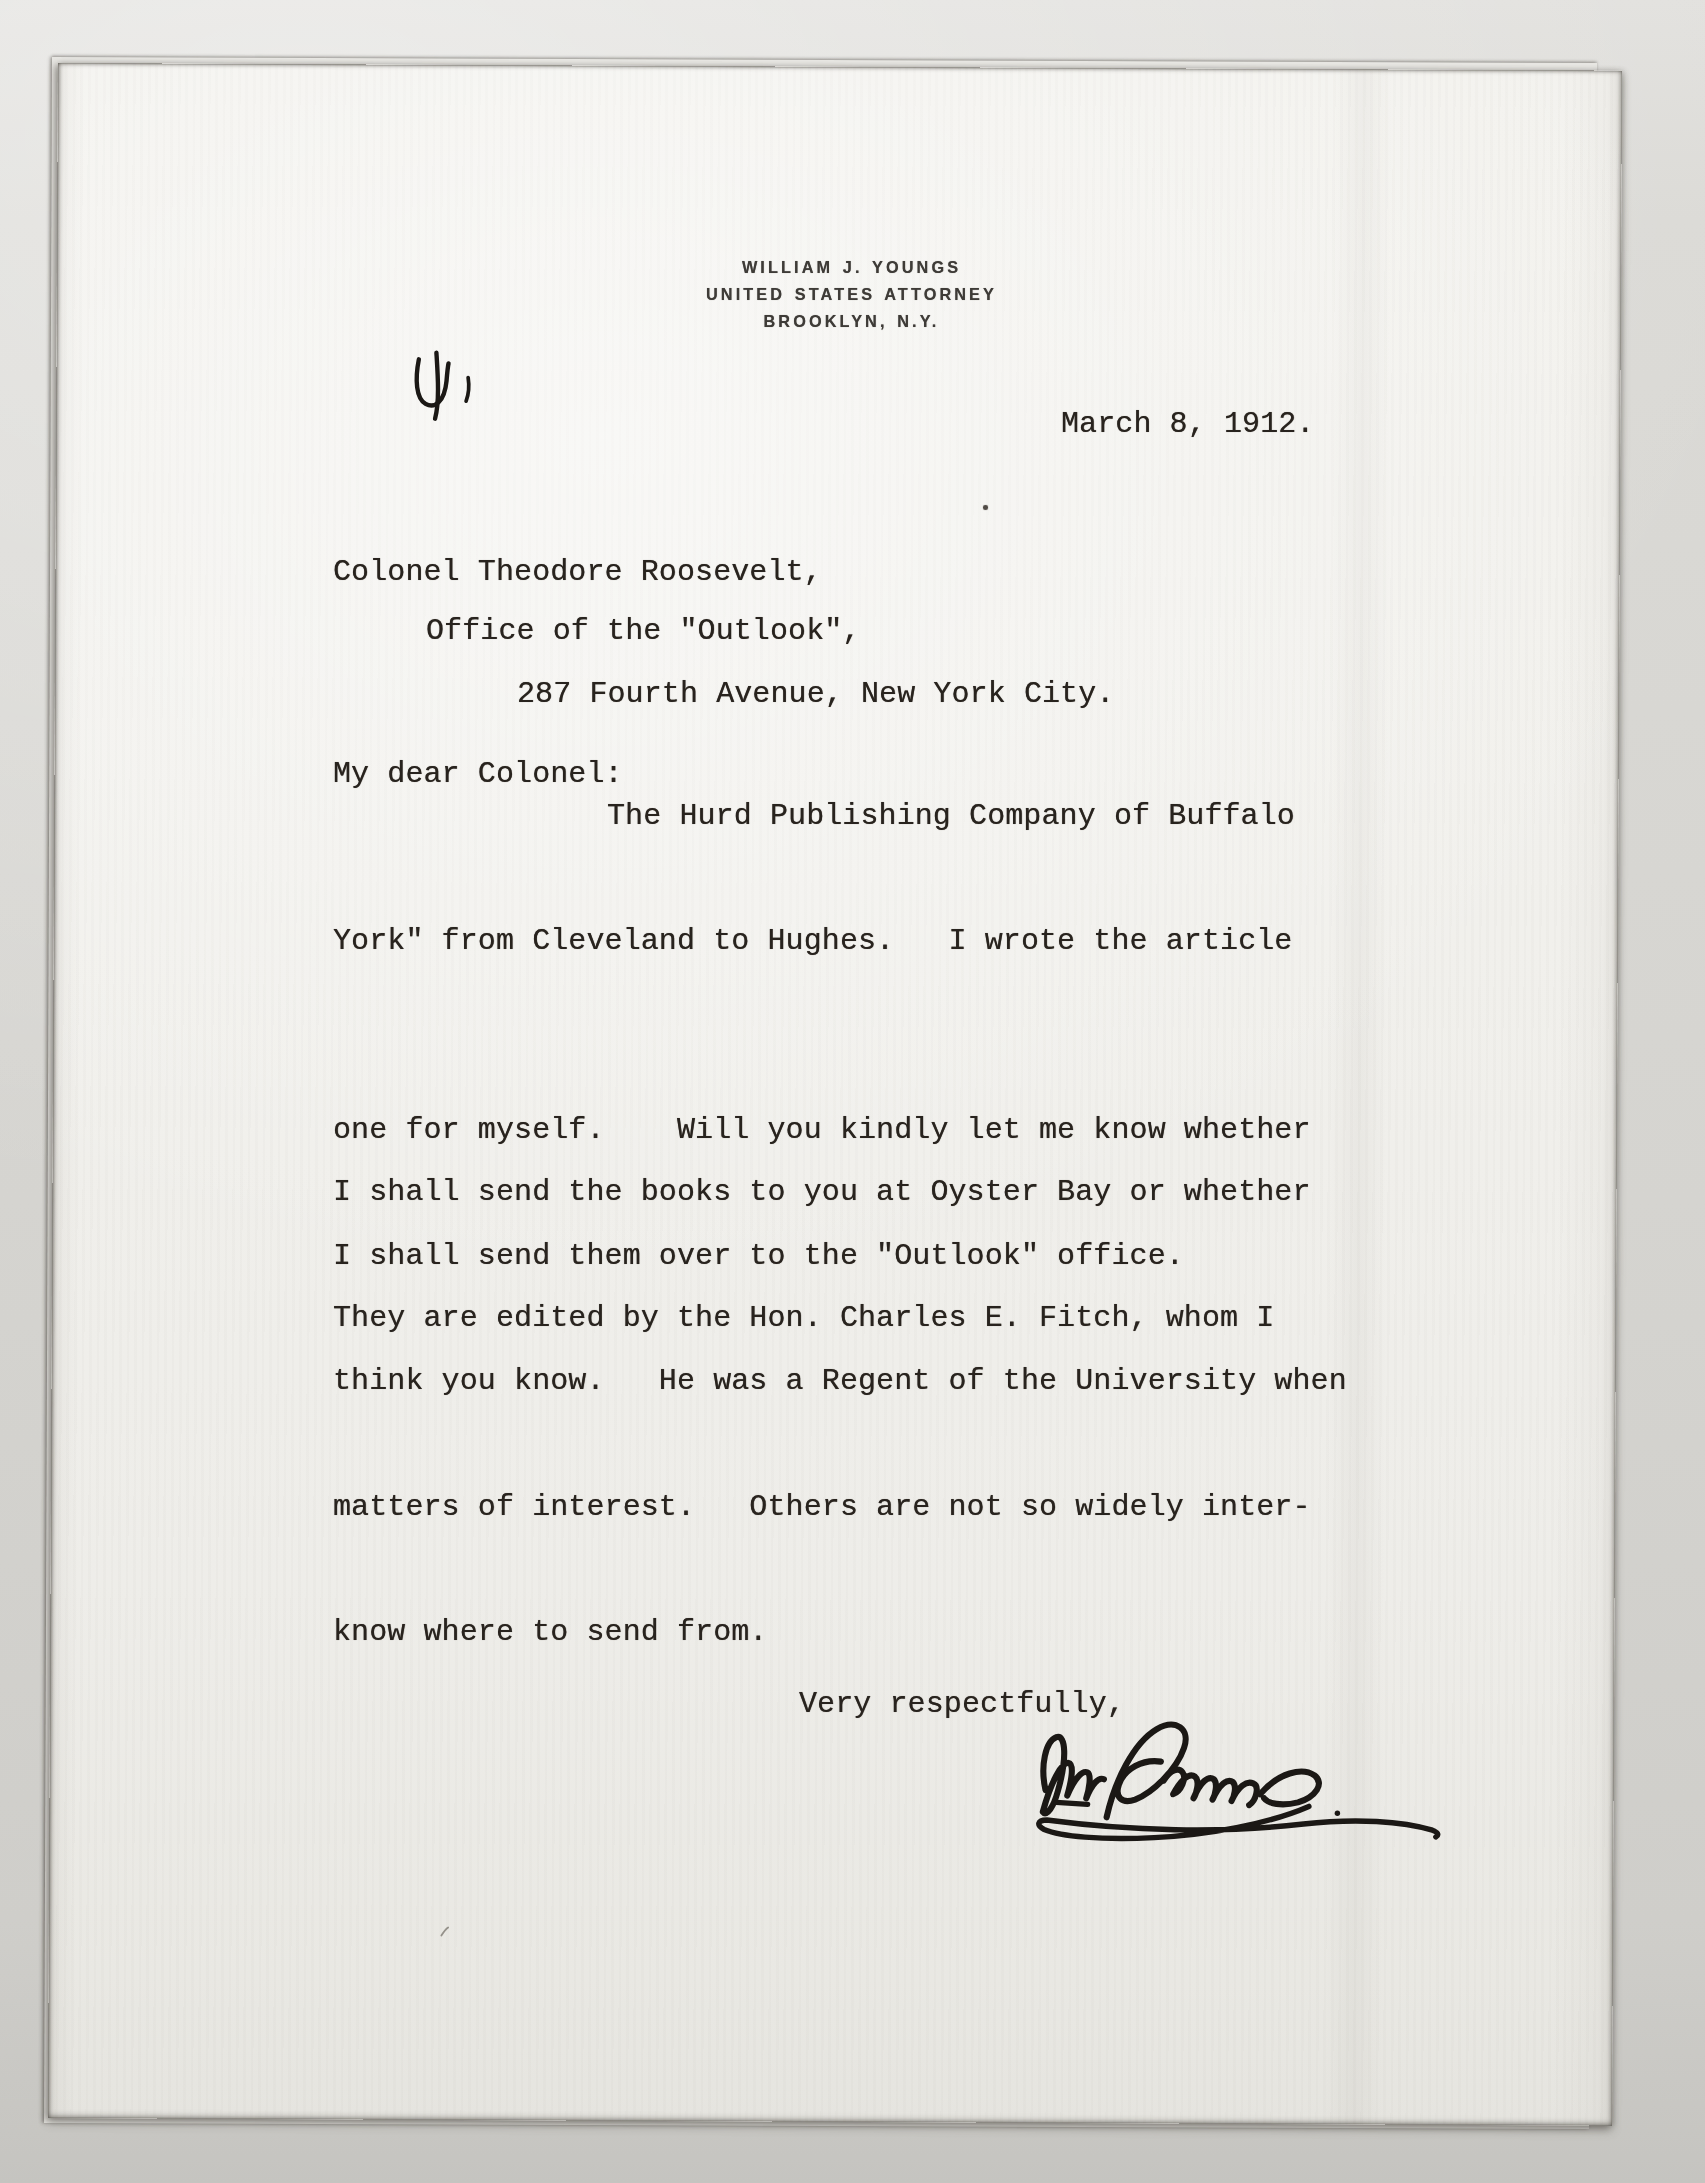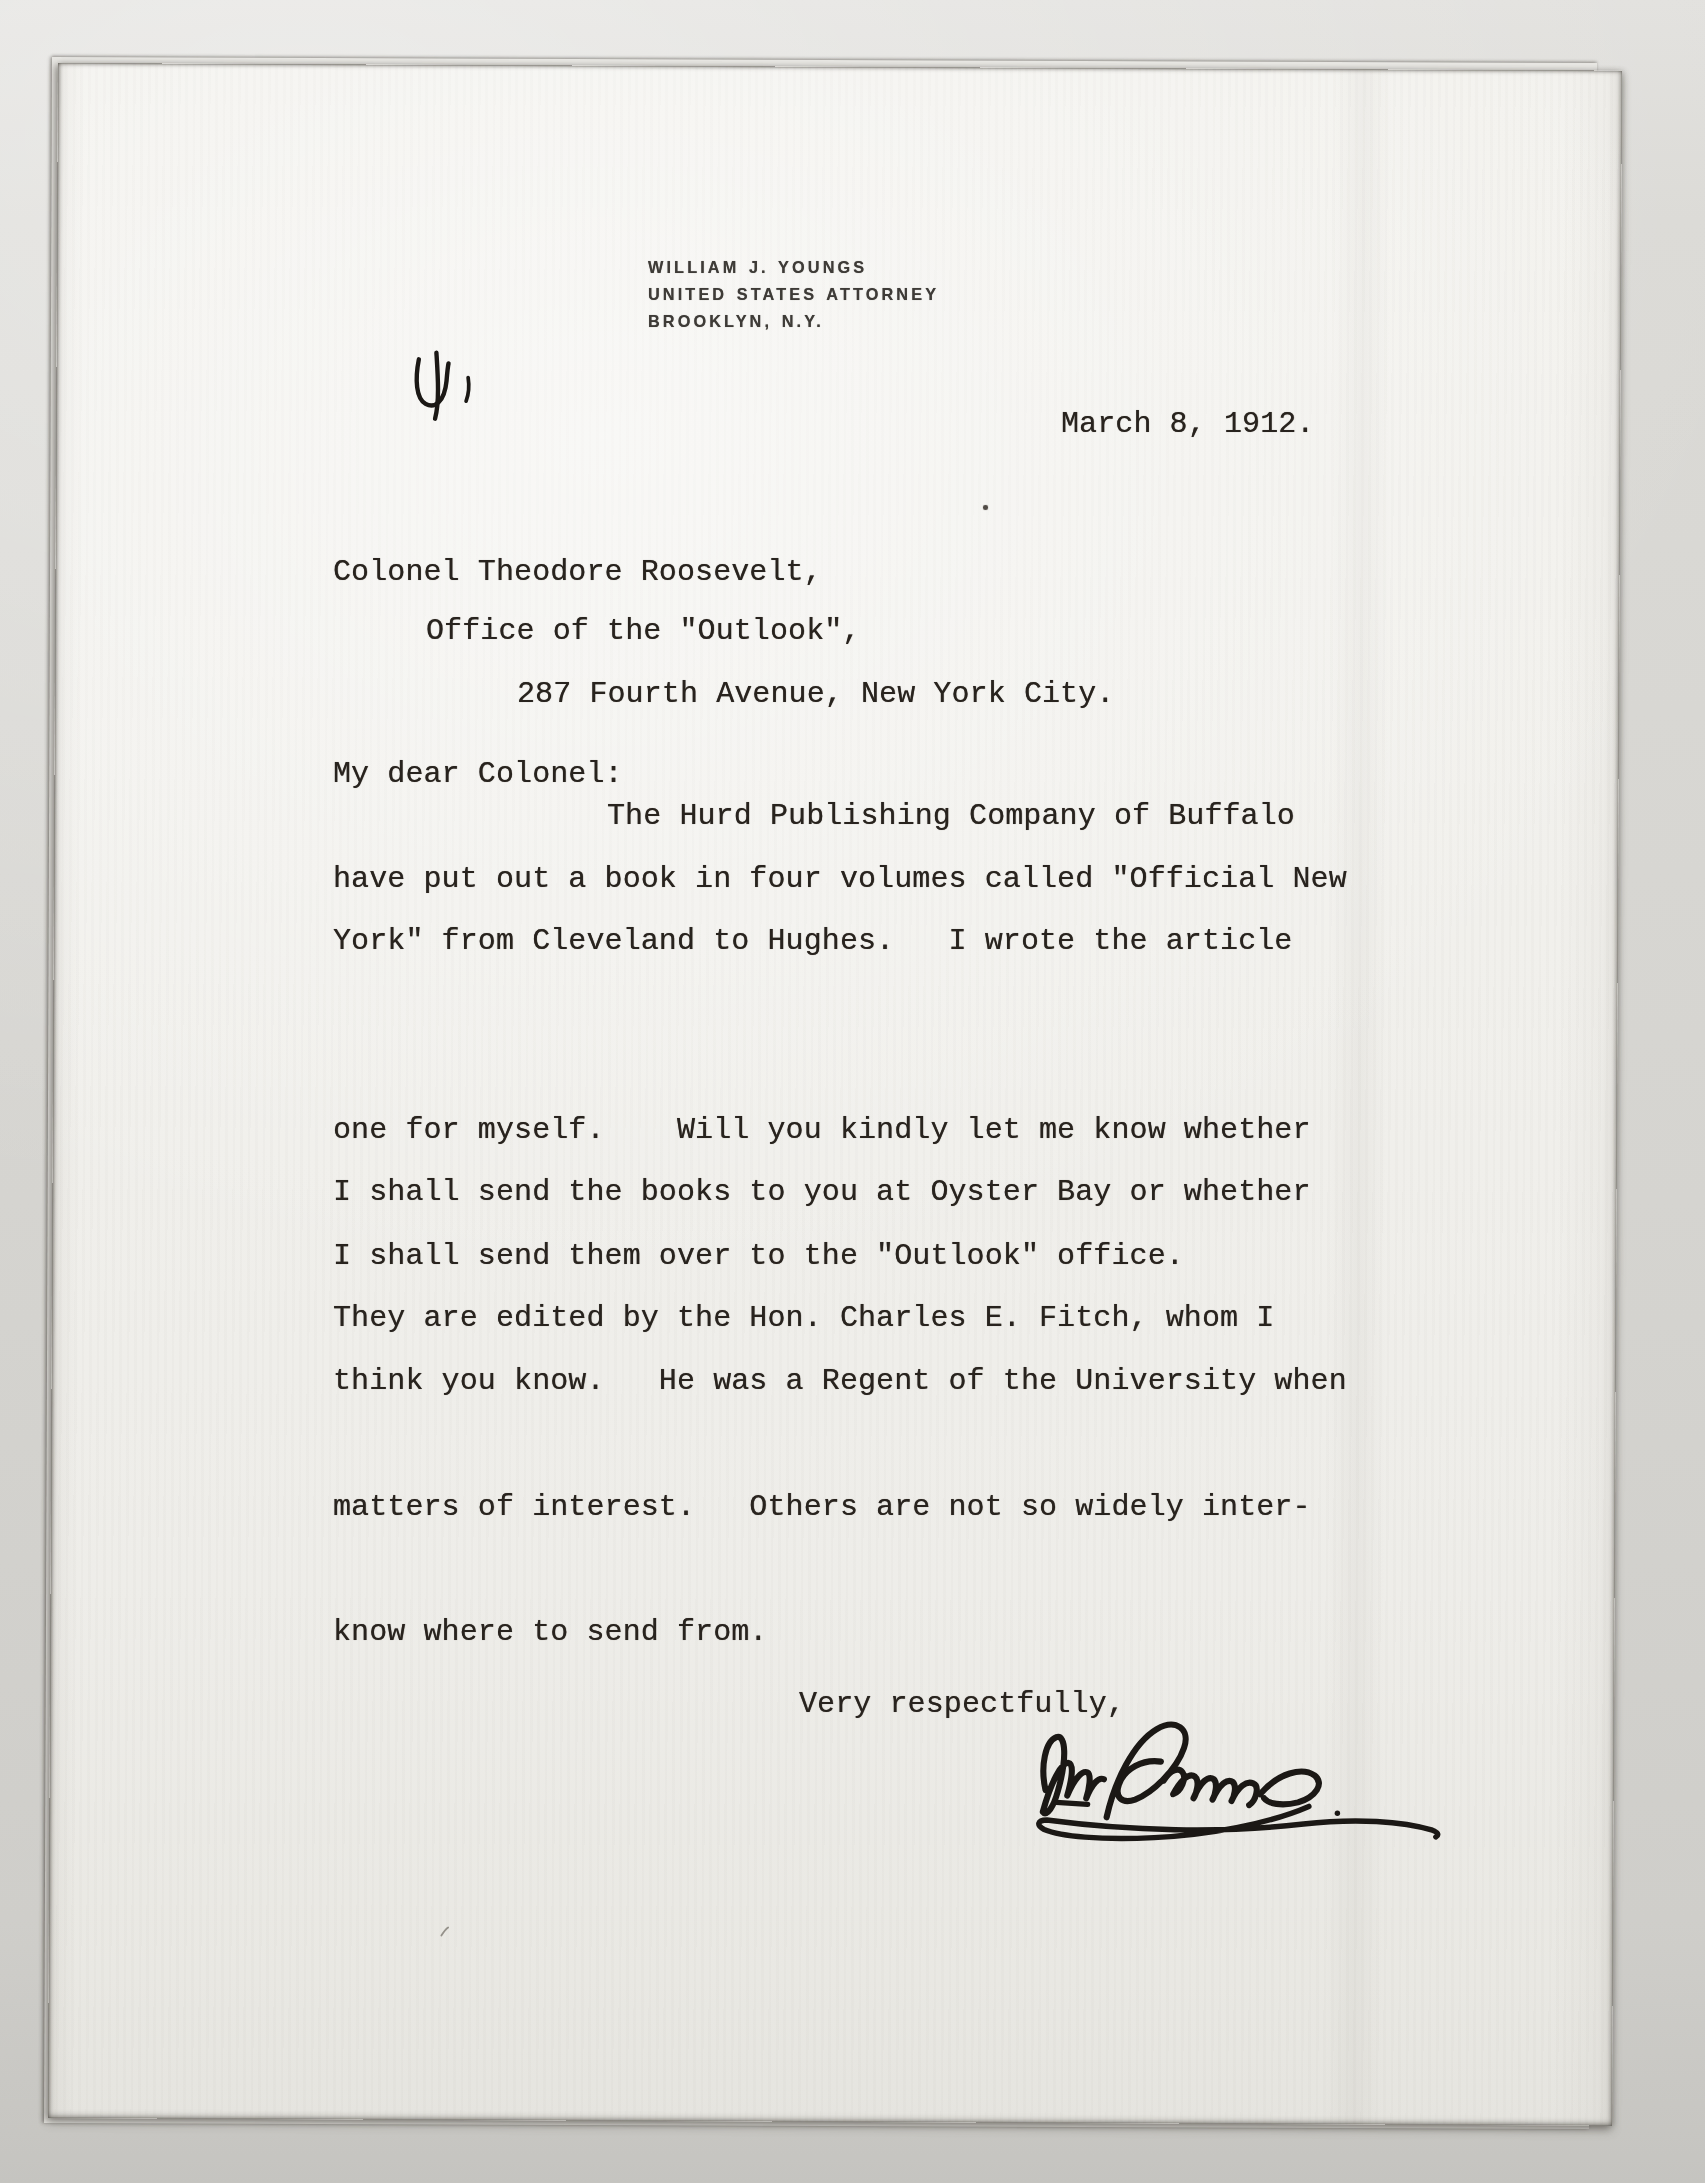--- a/index.html
+++ b/index.html
@@ -46,21 +46,21 @@
   
   .t{
     position:absolute;
     font-family:"Liberation Mono",monospace;font-weight:400;
     font-size:30px;line-height:30px;letter-spacing:0.1px;white-space:pre;
     color:#28231e;
     text-shadow:0 0 0.7px rgba(43,35,28,.65), 0.4px 0.4px 0.6px rgba(43,35,28,.22);
   }
   
   .letterhead{
-    position:absolute;left:648px;top:254px;width:407px;
+    position:absolute;left:648px;top:254px;width:407px;text-align:center;
     color:#3e3b37;font-weight:700;
   }
   .letterhead .lh{
     font-size:16.3px;line-height:27px;letter-spacing:3.1px;word-spacing:2px;
     text-shadow:0 0 0.7px rgba(55,52,48,.7);
   }
   svg.ink{position:absolute;overflow:visible;}
   svg.ink path{fill:none;stroke:#1b1815;stroke-linecap:round;stroke-linejoin:round;}
   .ink-dot{position:absolute;left:983px;top:505px;width:5.4px;height:4.8px;border-radius:50%;
     background:rgba(52,46,40,.85);box-shadow:0 0 1px rgba(52,46,40,.7);}
@@ -91,21 +91,20 @@
 
     <div class="ink-dot"></div>
 
     <div class="t" style="left:333px;top:557px">Colonel Theodore Roosevelt,</div>
     <div class="t" style="left:426px;top:616px">Office of the "Outlook",</div>
     <div class="t" style="left:517px;top:679px">287 Fourth Avenue, New York City.</div>
 
     <div class="t" style="left:333px;top:759px">My dear Colonel:</div>
 
     <div class="t" style="left:607px;top:801px">The Hurd Publishing Company of Buffalo</div>
-    <div class="t" style="left:333px;top:864px">have put out a book in four volumes called "Official New</div>
     <div class="t" style="left:333px;top:926px">York" from Cleveland to Hughes.   I wrote the article</div>
     <div class="t" style="left:333px;top:1115px">one for myself.    Will you kindly let me know whether</div>
     <div class="t" style="left:333px;top:1177px">I shall send the books to you at Oyster Bay or whether</div>
     <div class="t" style="left:333px;top:1241px">I shall send them over to the "Outlook" office.</div>
     <div class="t" style="left:333px;top:1366px">think you know.   He was a Regent of the University when</div>
     <div class="t" style="left:333px;top:1303px">They are edited by the Hon. Charles E. Fitch, whom I</div>
     <div class="t" style="left:333px;top:1492px">matters of interest.   Others are not so widely inter-</div>
     <div class="t" style="left:333px;top:1617px">know where to send from.</div>
 
     <div class="t" style="left:799px;top:1689px">Very respectfully,</div>

